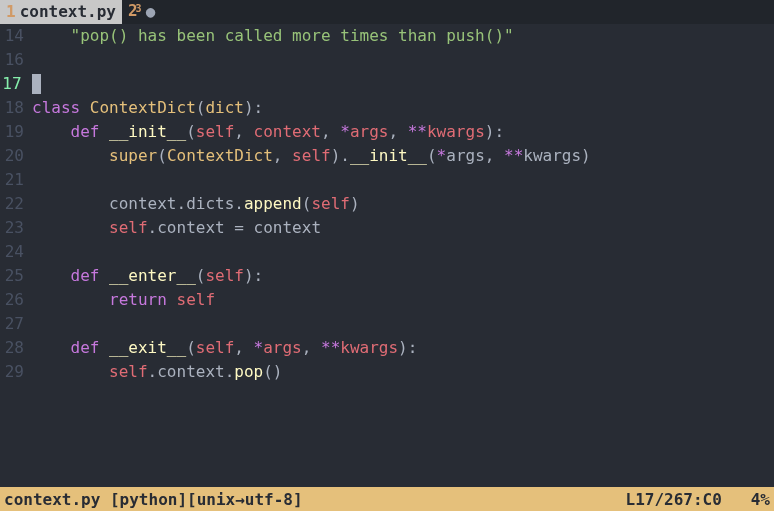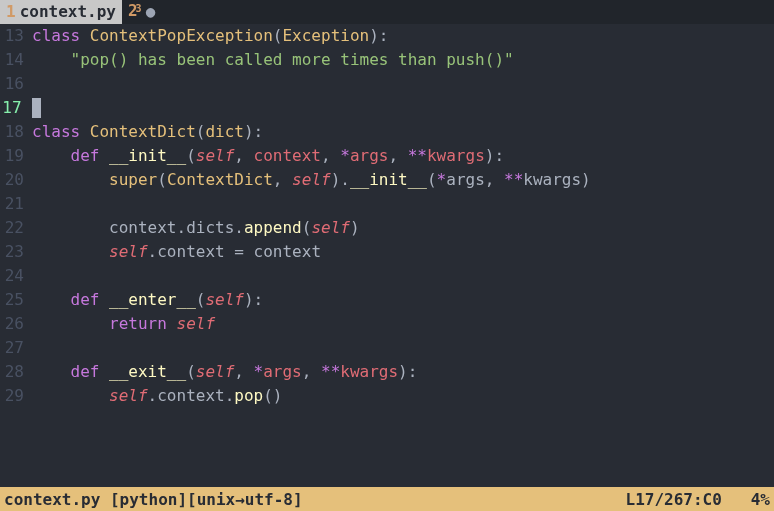--- a/index.html
+++ b/index.html
@@ -61,21 +61,21 @@
     background: #abb2bf;
     vertical-align: text-bottom;
     position: relative;
     top: 1px;
   }
   
   .kw { color: #c678dd; }      
   .cls { color: #e5c07b; }     
   .bi  { color: #e5c07b; }     
   .fn  { color: #fef9c3; }     
-  .slf { color: #e06c75; font-style: italic; }     
+  .slf { color: #e06c75; }     
   .prm { color: #e06c75; }     
   .num { color: #d19a66; }     
   .str { color: #98c379; }     
   .op  { color: #abb2bf; }
   .pun { color: #abb2bf; }
   .star{ color: #c678dd; }     
   .dot { color: #abb2bf; }
 
   .status {
     height: 24px;
@@ -97,21 +97,20 @@
     <span class="num">1</span>
     <span>context.py</span>
   </div>
   <div class="tab inactive">
     <span class="num"><span>2</span><span class="sup">3</span></span>
     <span class="dot">●</span>
   </div>
 </div>
 
 <div class="editor" id="editor">
-    <div class="line"><div class="gutter">13</div><div class="code"><span class="kw">class </span><span class="cls">ContextPopException</span><span class="pun">(</span><span class="bi">Exception</span><span class="pun">):</span></div></div>
     <div class="line"><div class="gutter">14</div><div class="code"><span class="op">    </span><span class="str">"pop() has been called more times than push()"</span></div></div>
     <div class="line"><div class="gutter">16</div><div class="code"></div></div>
     <div class="line"><div class="gutter current">17</div><div class="code"><span class="cursor"></span></div></div>
     <div class="line"><div class="gutter">18</div><div class="code"><span class="kw">class </span><span class="cls">ContextDict</span><span class="pun">(</span><span class="bi">dict</span><span class="pun">):</span></div></div>
     <div class="line"><div class="gutter">19</div><div class="code"><span class="op">    </span><span class="kw">def </span><span class="fn">__init__</span><span class="pun">(</span><span class="slf">self</span><span class="pun">, </span><span class="prm">context</span><span class="pun">, </span><span class="star">*</span><span class="prm">args</span><span class="pun">, </span><span class="star">**</span><span class="prm">kwargs</span><span class="pun">):</span></div></div>
     <div class="line"><div class="gutter">20</div><div class="code"><span class="op">        </span><span class="bi">super</span><span class="pun">(</span><span class="cls">ContextDict</span><span class="pun">, </span><span class="slf">self</span><span class="pun">).</span><span class="fn">__init__</span><span class="pun">(</span><span class="star">*</span><span class="op">args</span><span class="pun">, </span><span class="star">**</span><span class="op">kwargs</span><span class="pun">)</span></div></div>
     <div class="line"><div class="gutter">21</div><div class="code"></div></div>
     <div class="line"><div class="gutter">22</div><div class="code"><span class="op">        </span><span class="op">context</span><span class="dot">.</span><span class="op">dicts</span><span class="dot">.</span><span class="fn">append</span><span class="pun">(</span><span class="slf">self</span><span class="pun">)</span></div></div>
     <div class="line"><div class="gutter">23</div><div class="code"><span class="op">        </span><span class="slf">self</span><span class="dot">.</span><span class="op">context</span><span class="op"> = </span><span class="op">context</span></div></div>
     <div class="line"><div class="gutter">24</div><div class="code"></div></div>

